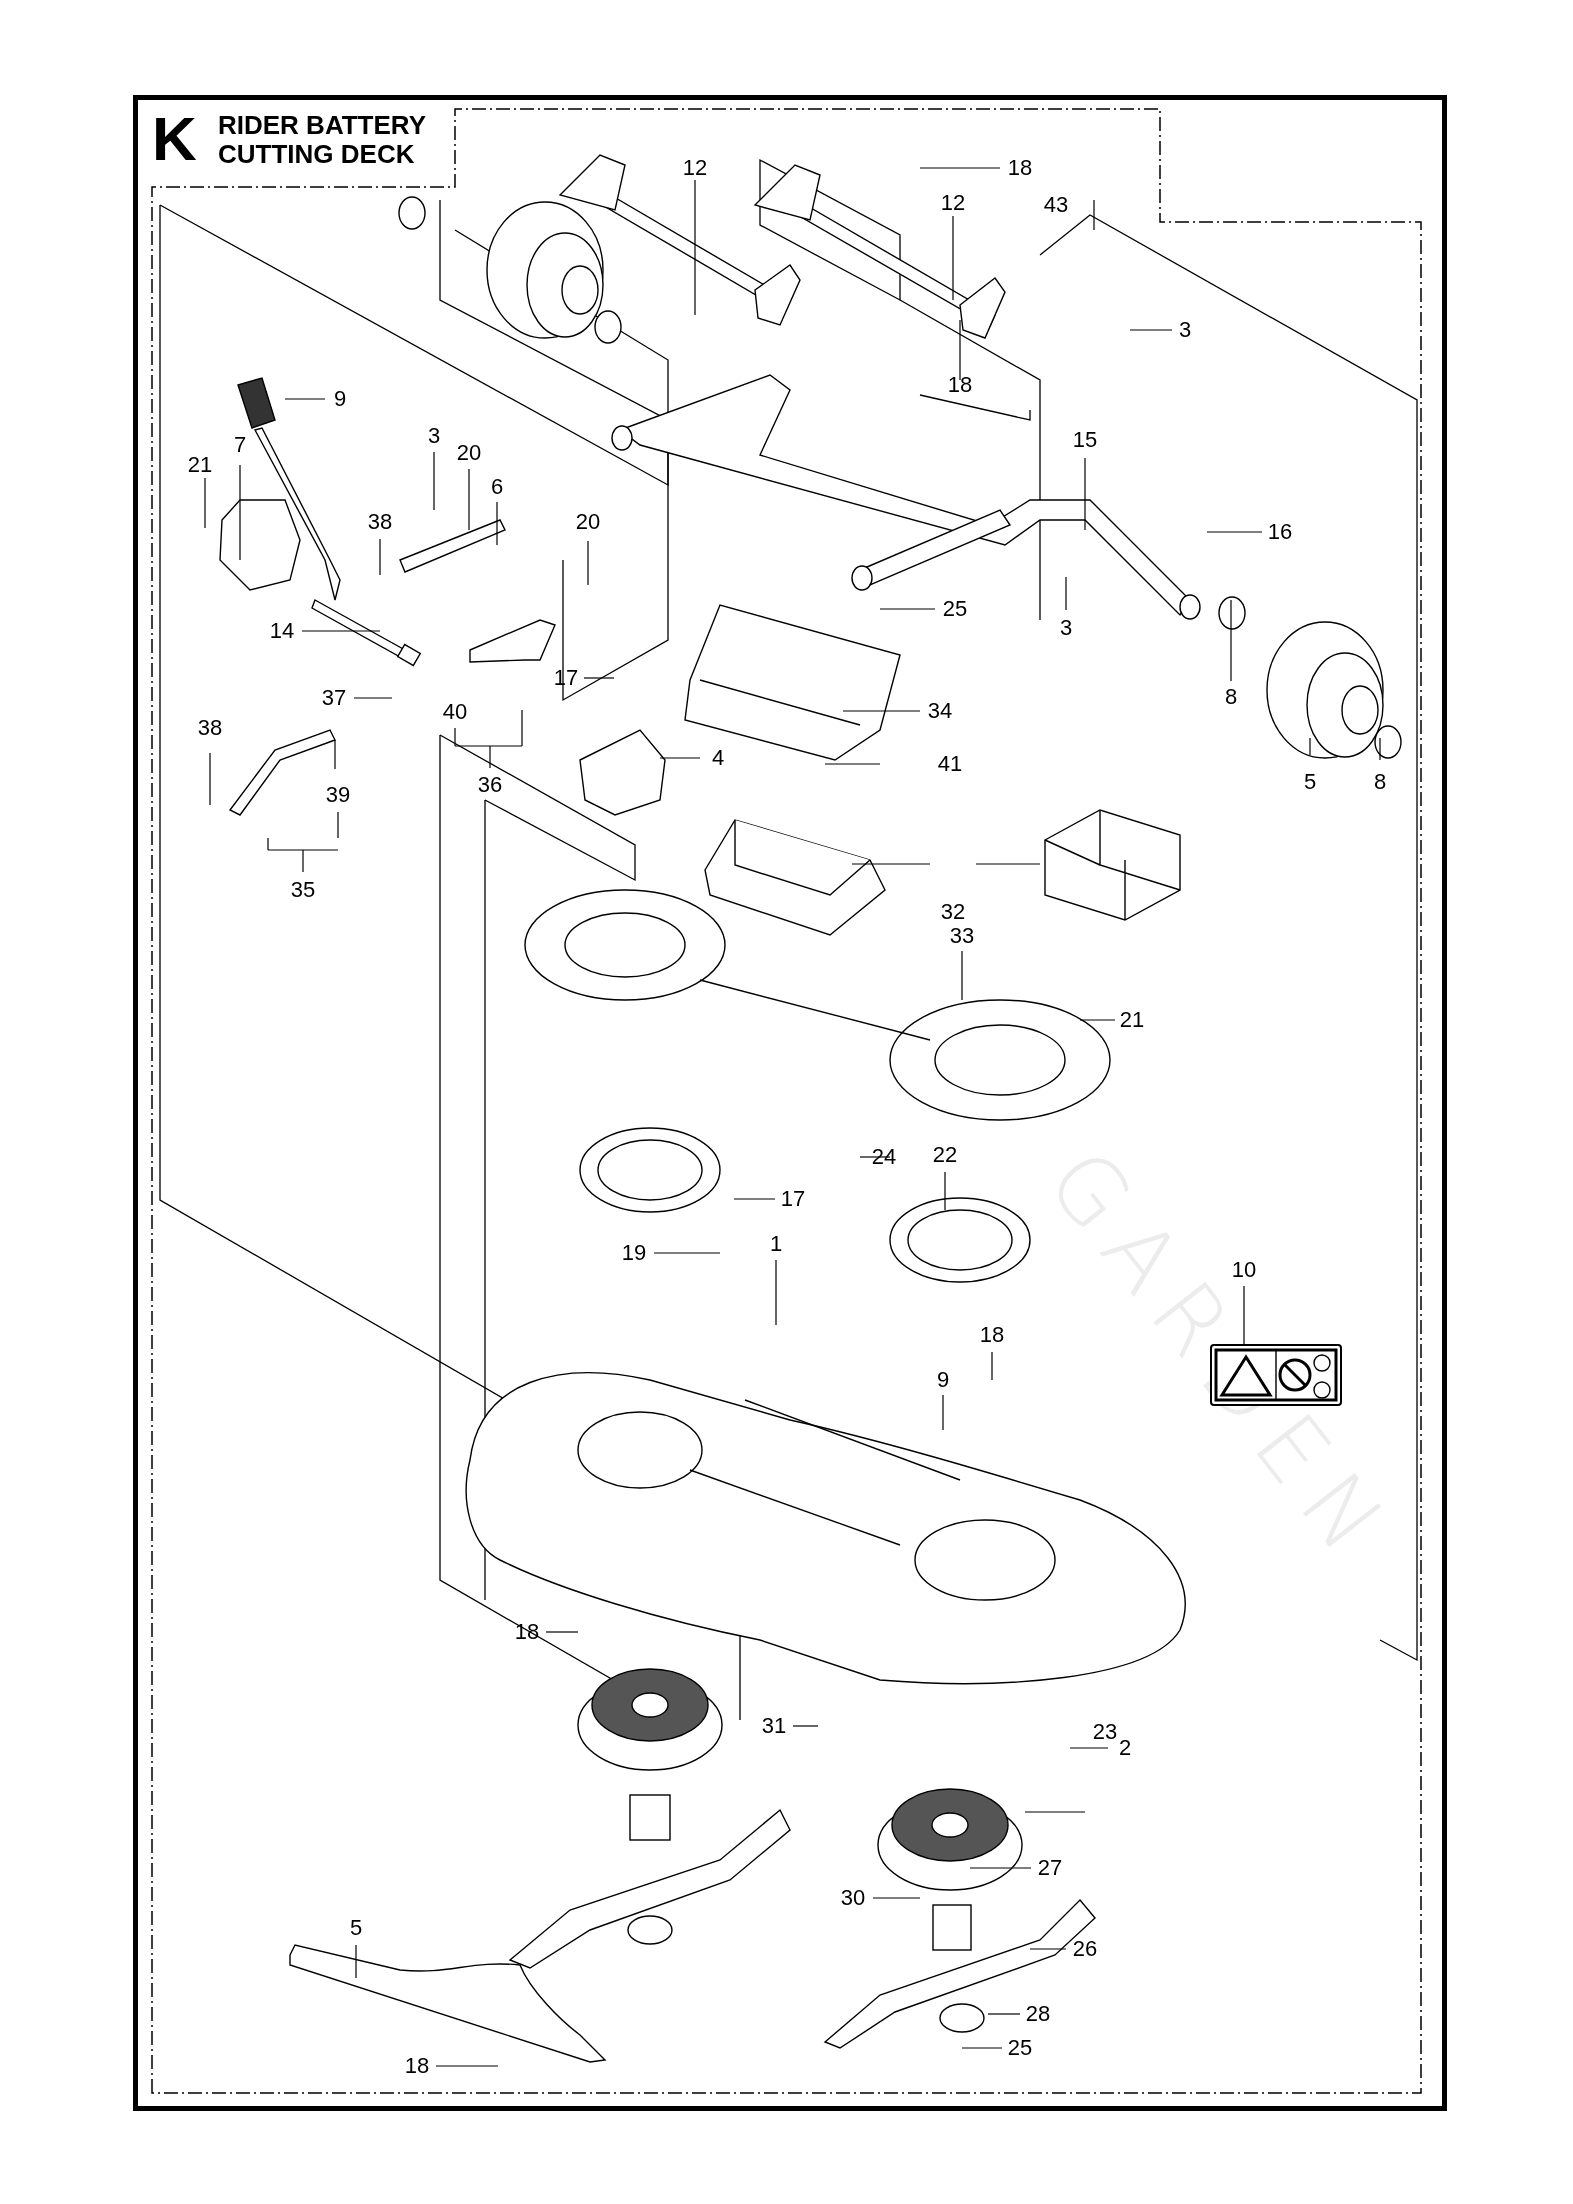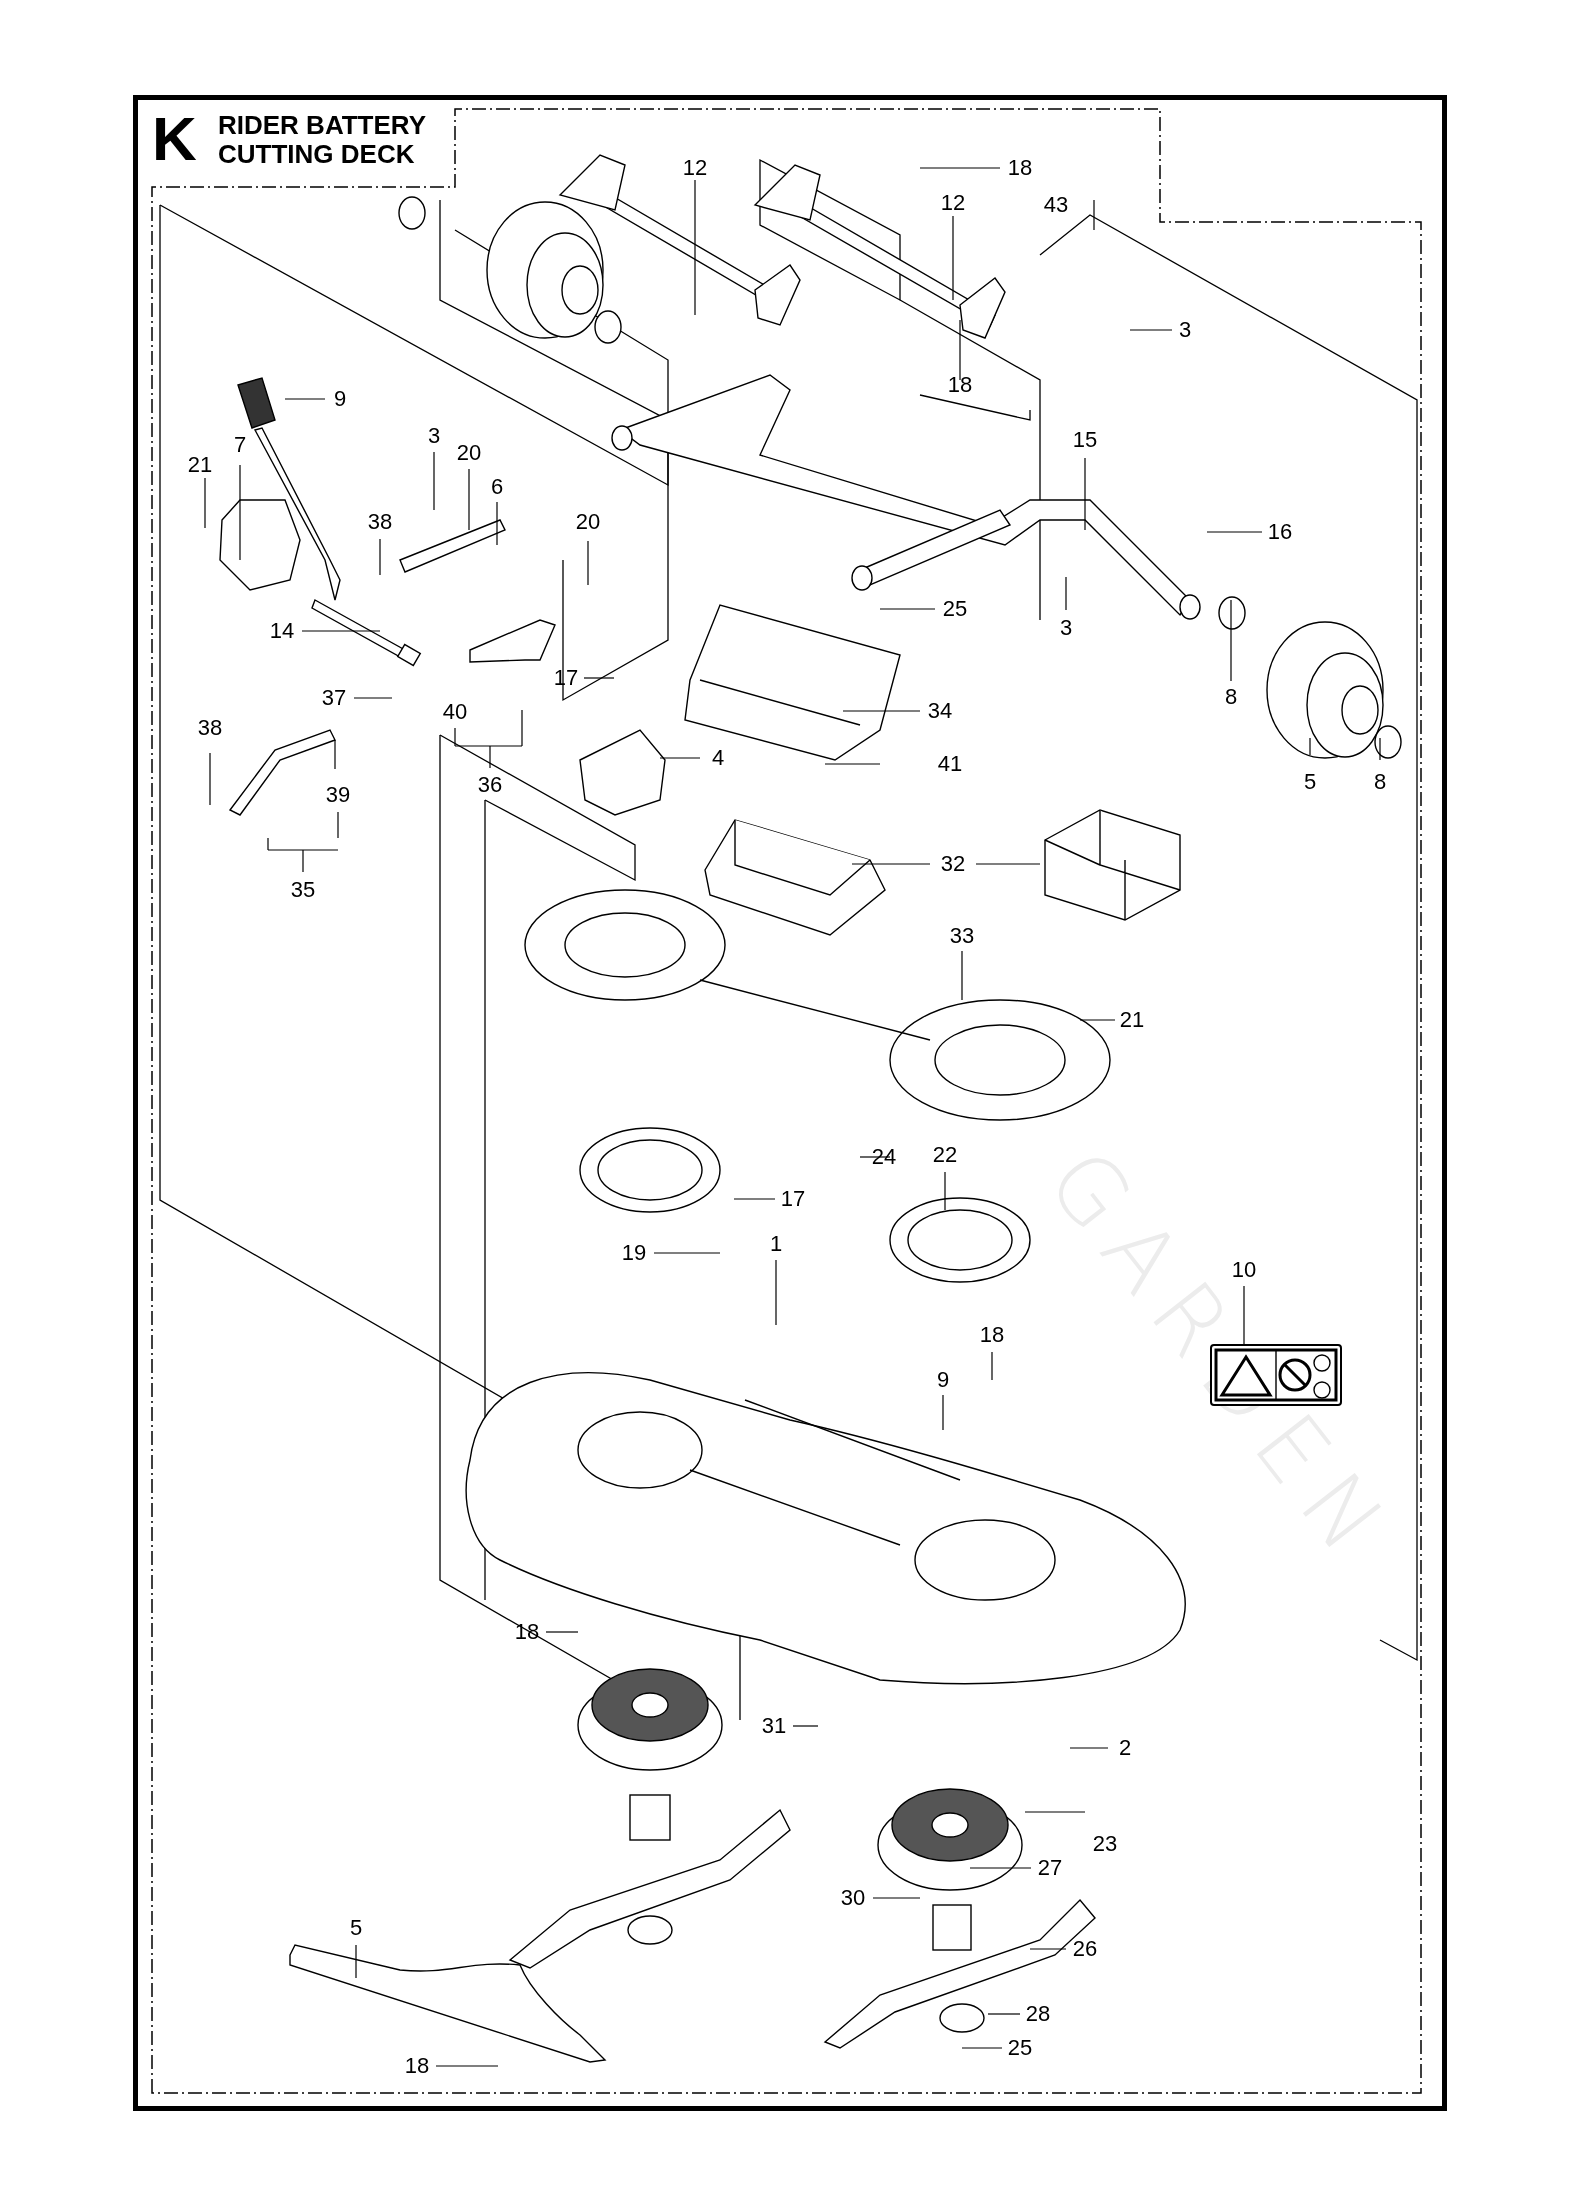--- a/index.html
+++ b/index.html
@@ -271,35 +271,35 @@
 <div class="callout" style="left:455px;top:712px">40</div>
 <div class="callout" style="left:1231px;top:697px">8</div>
 <div class="callout" style="left:940px;top:711px">34</div>
 <div class="callout" style="left:210px;top:728px">38</div>
 <div class="callout" style="left:718px;top:758px">4</div>
 <div class="callout" style="left:950px;top:764px">41</div>
 <div class="callout" style="left:490px;top:785px">36</div>
 <div class="callout" style="left:338px;top:795px">39</div>
 <div class="callout" style="left:1310px;top:782px">5</div>
 <div class="callout" style="left:1380px;top:782px">8</div>
-<div class="callout" style="left:953px;top:864px">32</div>
+<div class="callout" style="left:953px;top:912px">32</div>
 <div class="callout" style="left:303px;top:890px">35</div>
 <div class="callout" style="left:962px;top:936px">33</div>
 <div class="callout" style="left:1132px;top:1020px">21</div>
 <div class="callout" style="left:884px;top:1157px">24</div>
 <div class="callout" style="left:945px;top:1155px">22</div>
 <div class="callout" style="left:793px;top:1199px">17</div>
 <div class="callout" style="left:634px;top:1253px">19</div>
 <div class="callout" style="left:776px;top:1244px">1</div>
 <div class="callout" style="left:1244px;top:1270px">10</div>
 <div class="callout" style="left:992px;top:1335px">18</div>
 <div class="callout" style="left:943px;top:1380px">9</div>
 <div class="callout" style="left:527px;top:1632px">18</div>
 <div class="callout" style="left:1125px;top:1748px">2</div>
 <div class="callout" style="left:774px;top:1726px">31</div>
-<div class="callout" style="left:1105px;top:1844px">23</div>
+<div class="callout" style="left:1105px;top:1732px">23</div>
 <div class="callout" style="left:1050px;top:1868px">27</div>
 <div class="callout" style="left:853px;top:1898px">30</div>
 <div class="callout" style="left:356px;top:1928px">5</div>
 <div class="callout" style="left:1085px;top:1949px">26</div>
 <div class="callout" style="left:1038px;top:2014px">28</div>
 <div class="callout" style="left:1020px;top:2048px">25</div>
 <div class="callout" style="left:417px;top:2066px">18</div>
 
 </body></html>

